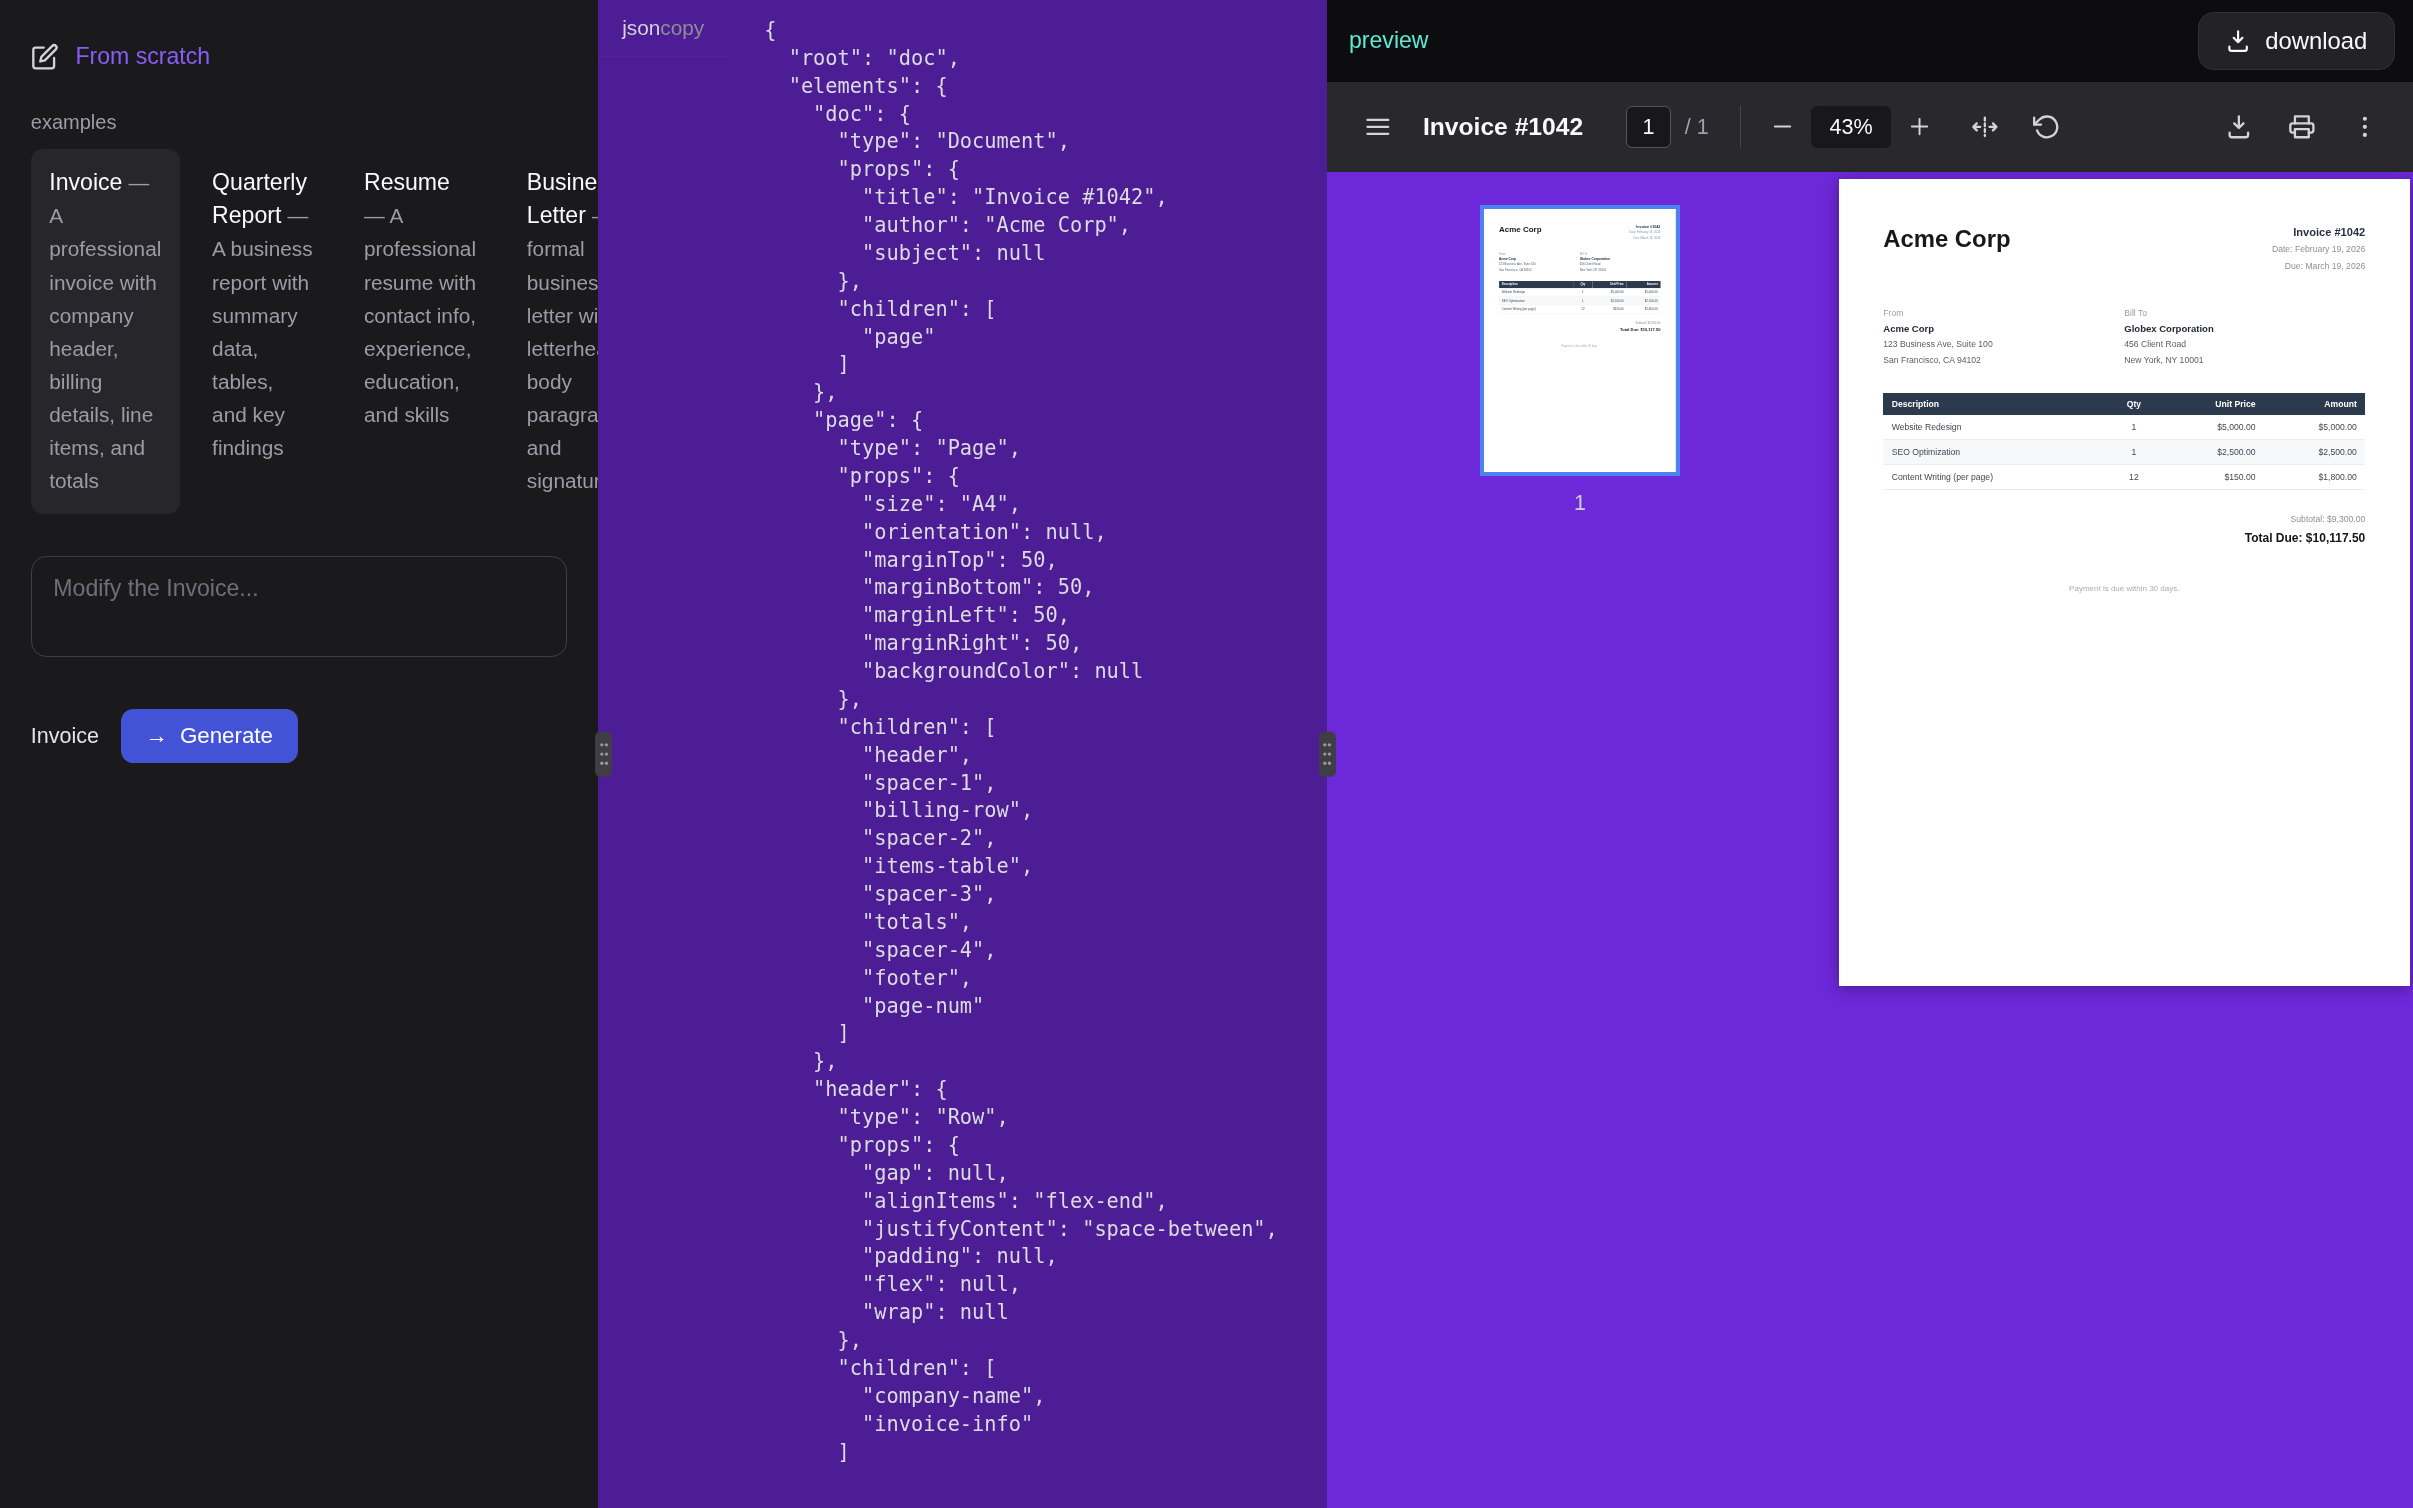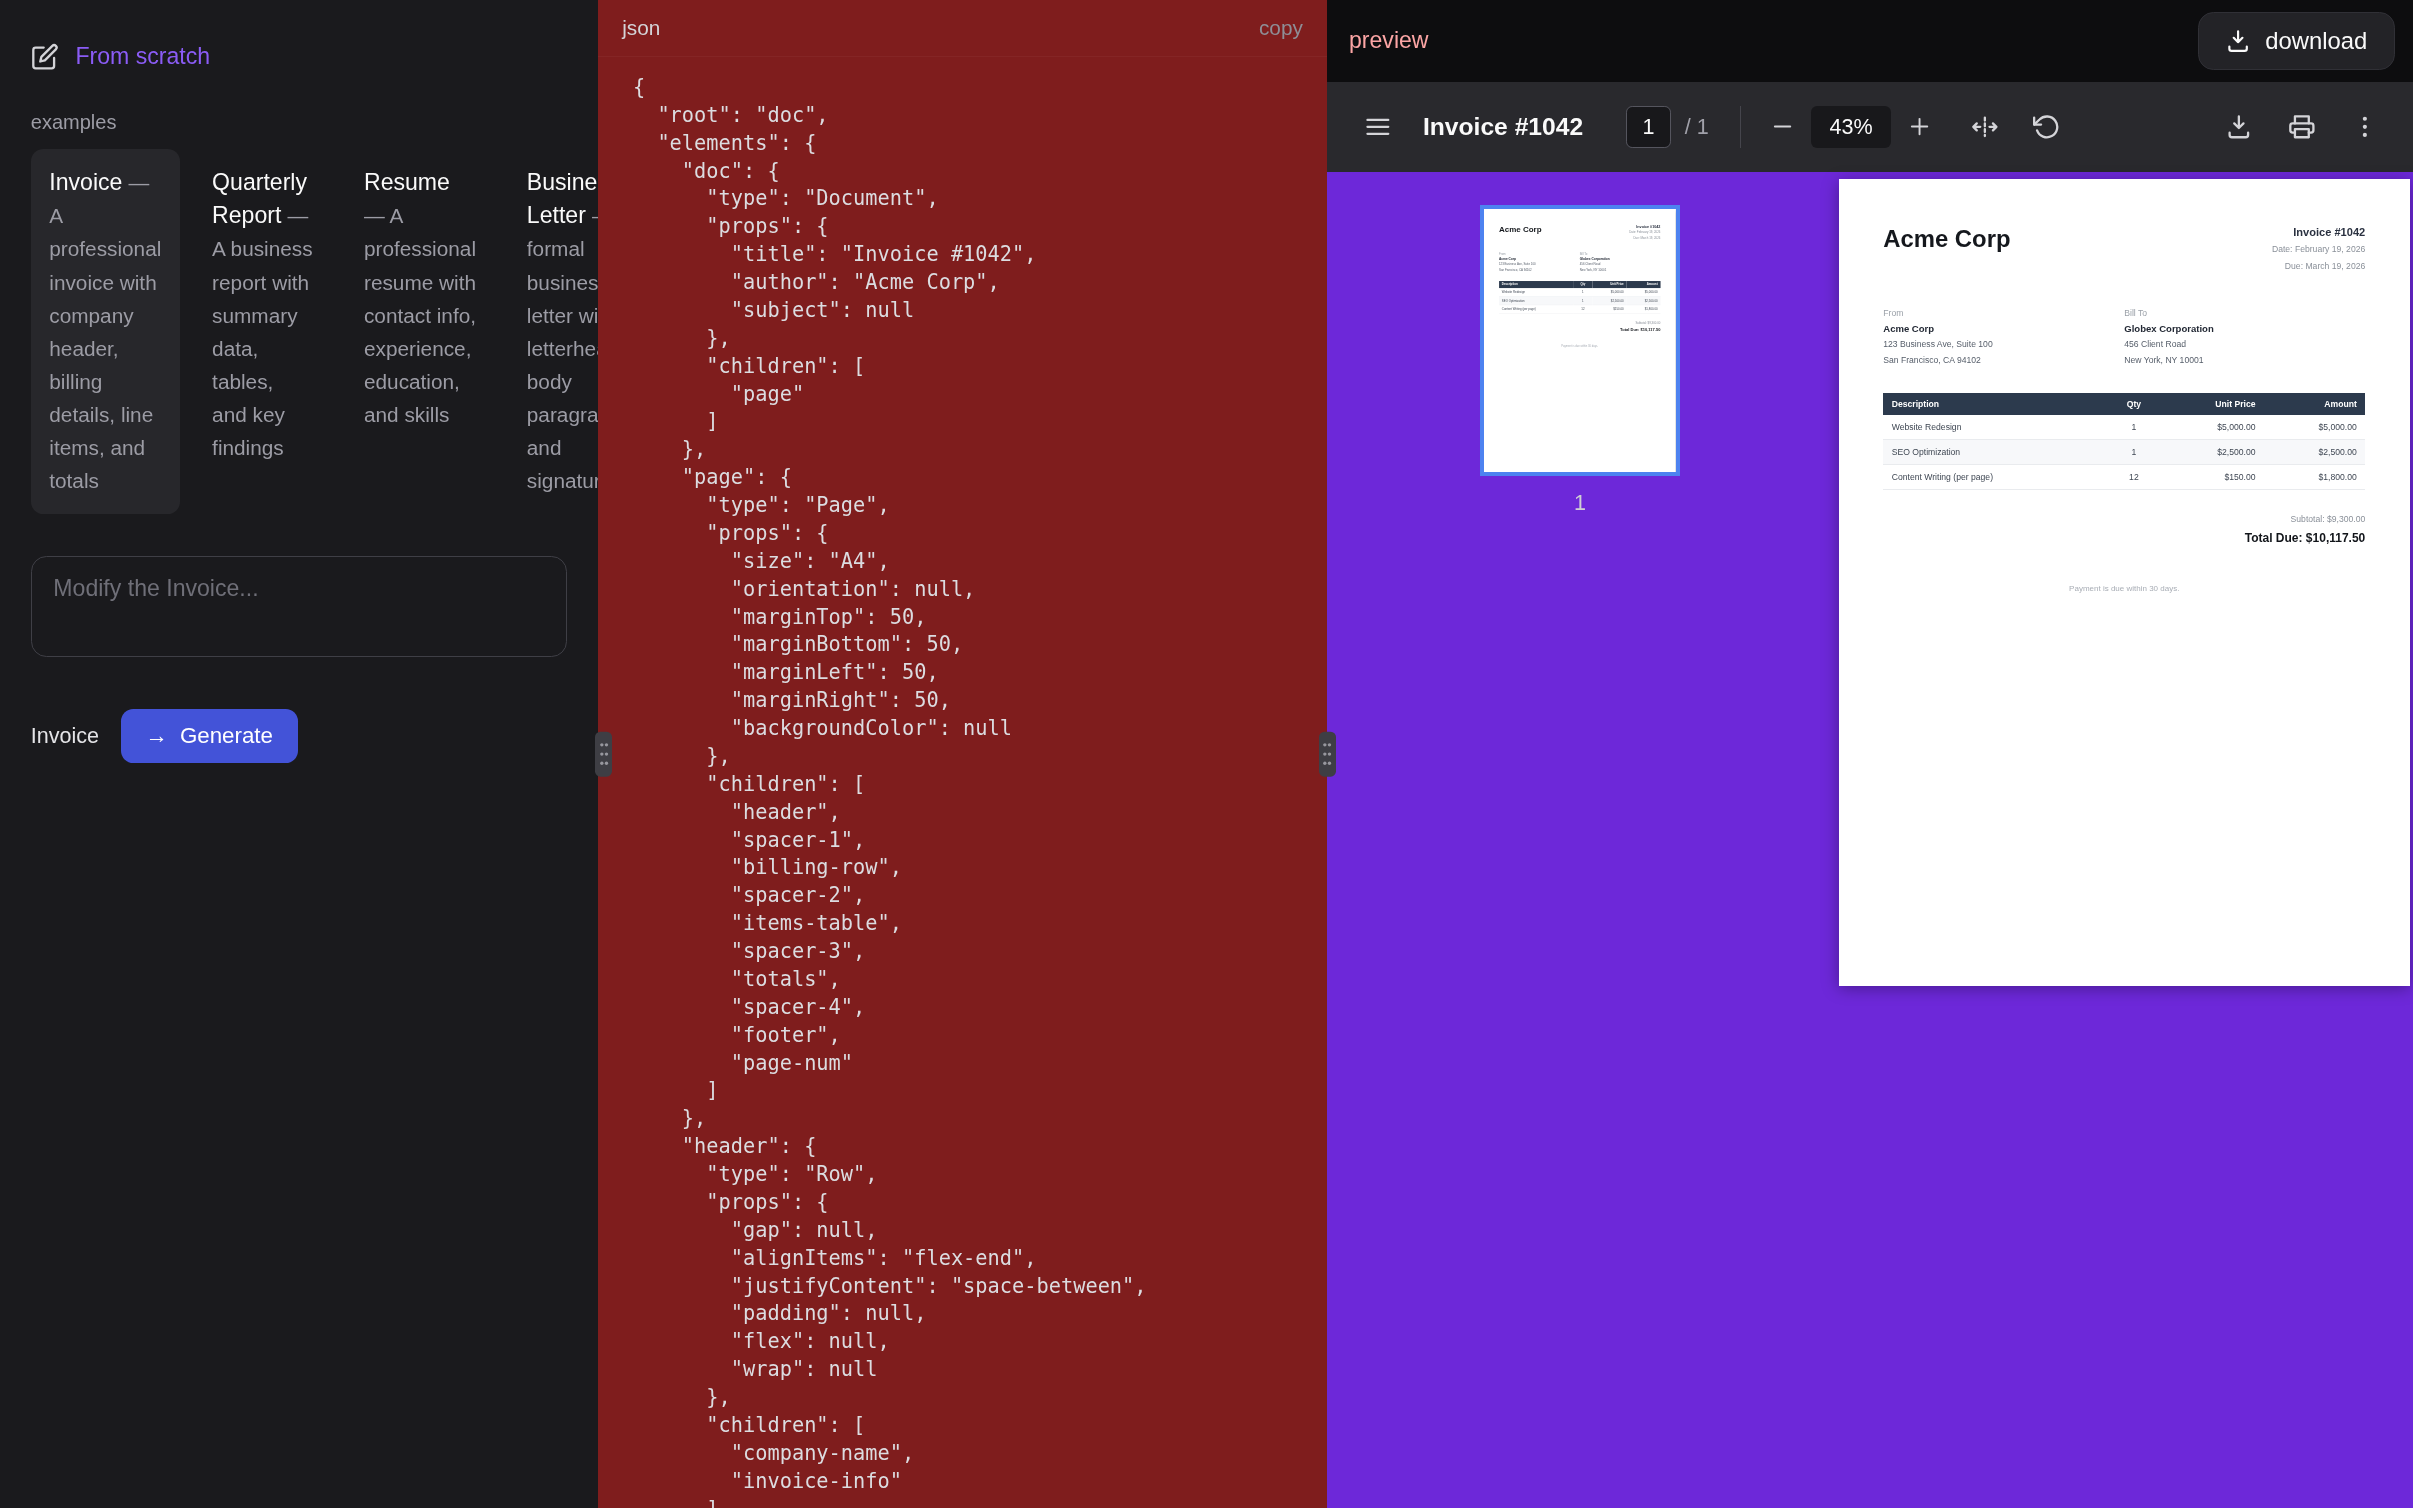--- a/index.html
+++ b/index.html
@@ -31,21 +31,21 @@
   .action-row { margin-top:3.1rem; display:flex; align-items:center; gap:1.4rem; }
   .template-label { font-size:1.4rem; color:#e4e4e7; }
   .generate-btn {
     display:flex; align-items:center; gap:0.8rem;
     background:var(--accent,#4353d8); color:#fff; border:none; border-radius:0.8rem;
     padding:0.9rem 1.6rem; font-size:1.45rem; font-family:inherit; cursor:pointer;
   }
   .generate-arrow { font-size:1.45rem; line-height:1; }
 
   
-  .editor { width:47.4rem; flex-shrink:0; background:#7f1d1d; display:flex; flex-direction:column; }
+  .editor { width:47.4rem; flex-shrink:0; background:#4c1d95; display:flex; flex-direction:row; }
   .editor-header {
     height:3.7rem; flex-shrink:0; display:flex; align-items:center; justify-content:space-between;
     padding:0 1.6rem; font-size:1.35rem; border-bottom:0.8px solid rgba(255,255,255,0.04);
   }
   .editor-tab { color:#d4d4d8; }
   .copy-btn { color:#8e8e96; cursor:pointer; background:none; border:none; font-family:inherit; font-size:1.35rem; }
   .code {
     flex:1; overflow:hidden; padding:1.1rem 0 0 2.3rem;
     font-family:"DejaVu Sans Mono", monospace; font-size:1.32rem; line-height:1.81rem;
     color:#dcdce0; white-space:pre;
@@ -57,21 +57,21 @@
     width:1.1rem; height:2.9rem; background:#3e3e44; border-radius:0.35rem;
     display:flex; align-items:center; justify-content:center; z-index:5; cursor:col-resize;
   }
   .grip-left { left:38.65rem; }
   .grip-right { left:85.65rem; }
   .grip svg { width:0.8rem; height:2rem; }
 
   
   .preview { flex:1; min-width:0; display:flex; flex-direction:column; background:#0d0d0f; }
   .preview-topbar { height:5.3rem; flex-shrink:0; display:flex; align-items:center; padding:0 1.2rem 0 1.4rem; }
-  .preview-title { font-size:1.5rem; color:#fca5a5; }
+  .preview-title { font-size:1.5rem; color:#5eead4; }
   .download-btn {
     margin-left:auto; display:flex; align-items:center; gap:0.9rem; height:3.8rem; padding:4px 1.7rem;
     background:#232327; border:0.8px solid #303036; border-radius:1rem;
     color:#fafafa; font-size:1.55rem; font-family:inherit; cursor:pointer;
   }
   .download-btn svg { width:1.7rem; height:1.7rem; }
 
   .pdf-toolbar { height:5.9rem; flex-shrink:0; background:#29292d; display:flex; align-items:center; padding:0 2.2rem 0 2.4rem; color:#d4d4d8; }
   .icon-btn { background:none; border:none; color:#d4d4d8; cursor:pointer; display:flex; align-items:center; justify-content:center; padding:0; }
   .icon-btn svg { width:1.8rem; height:1.8rem; }

